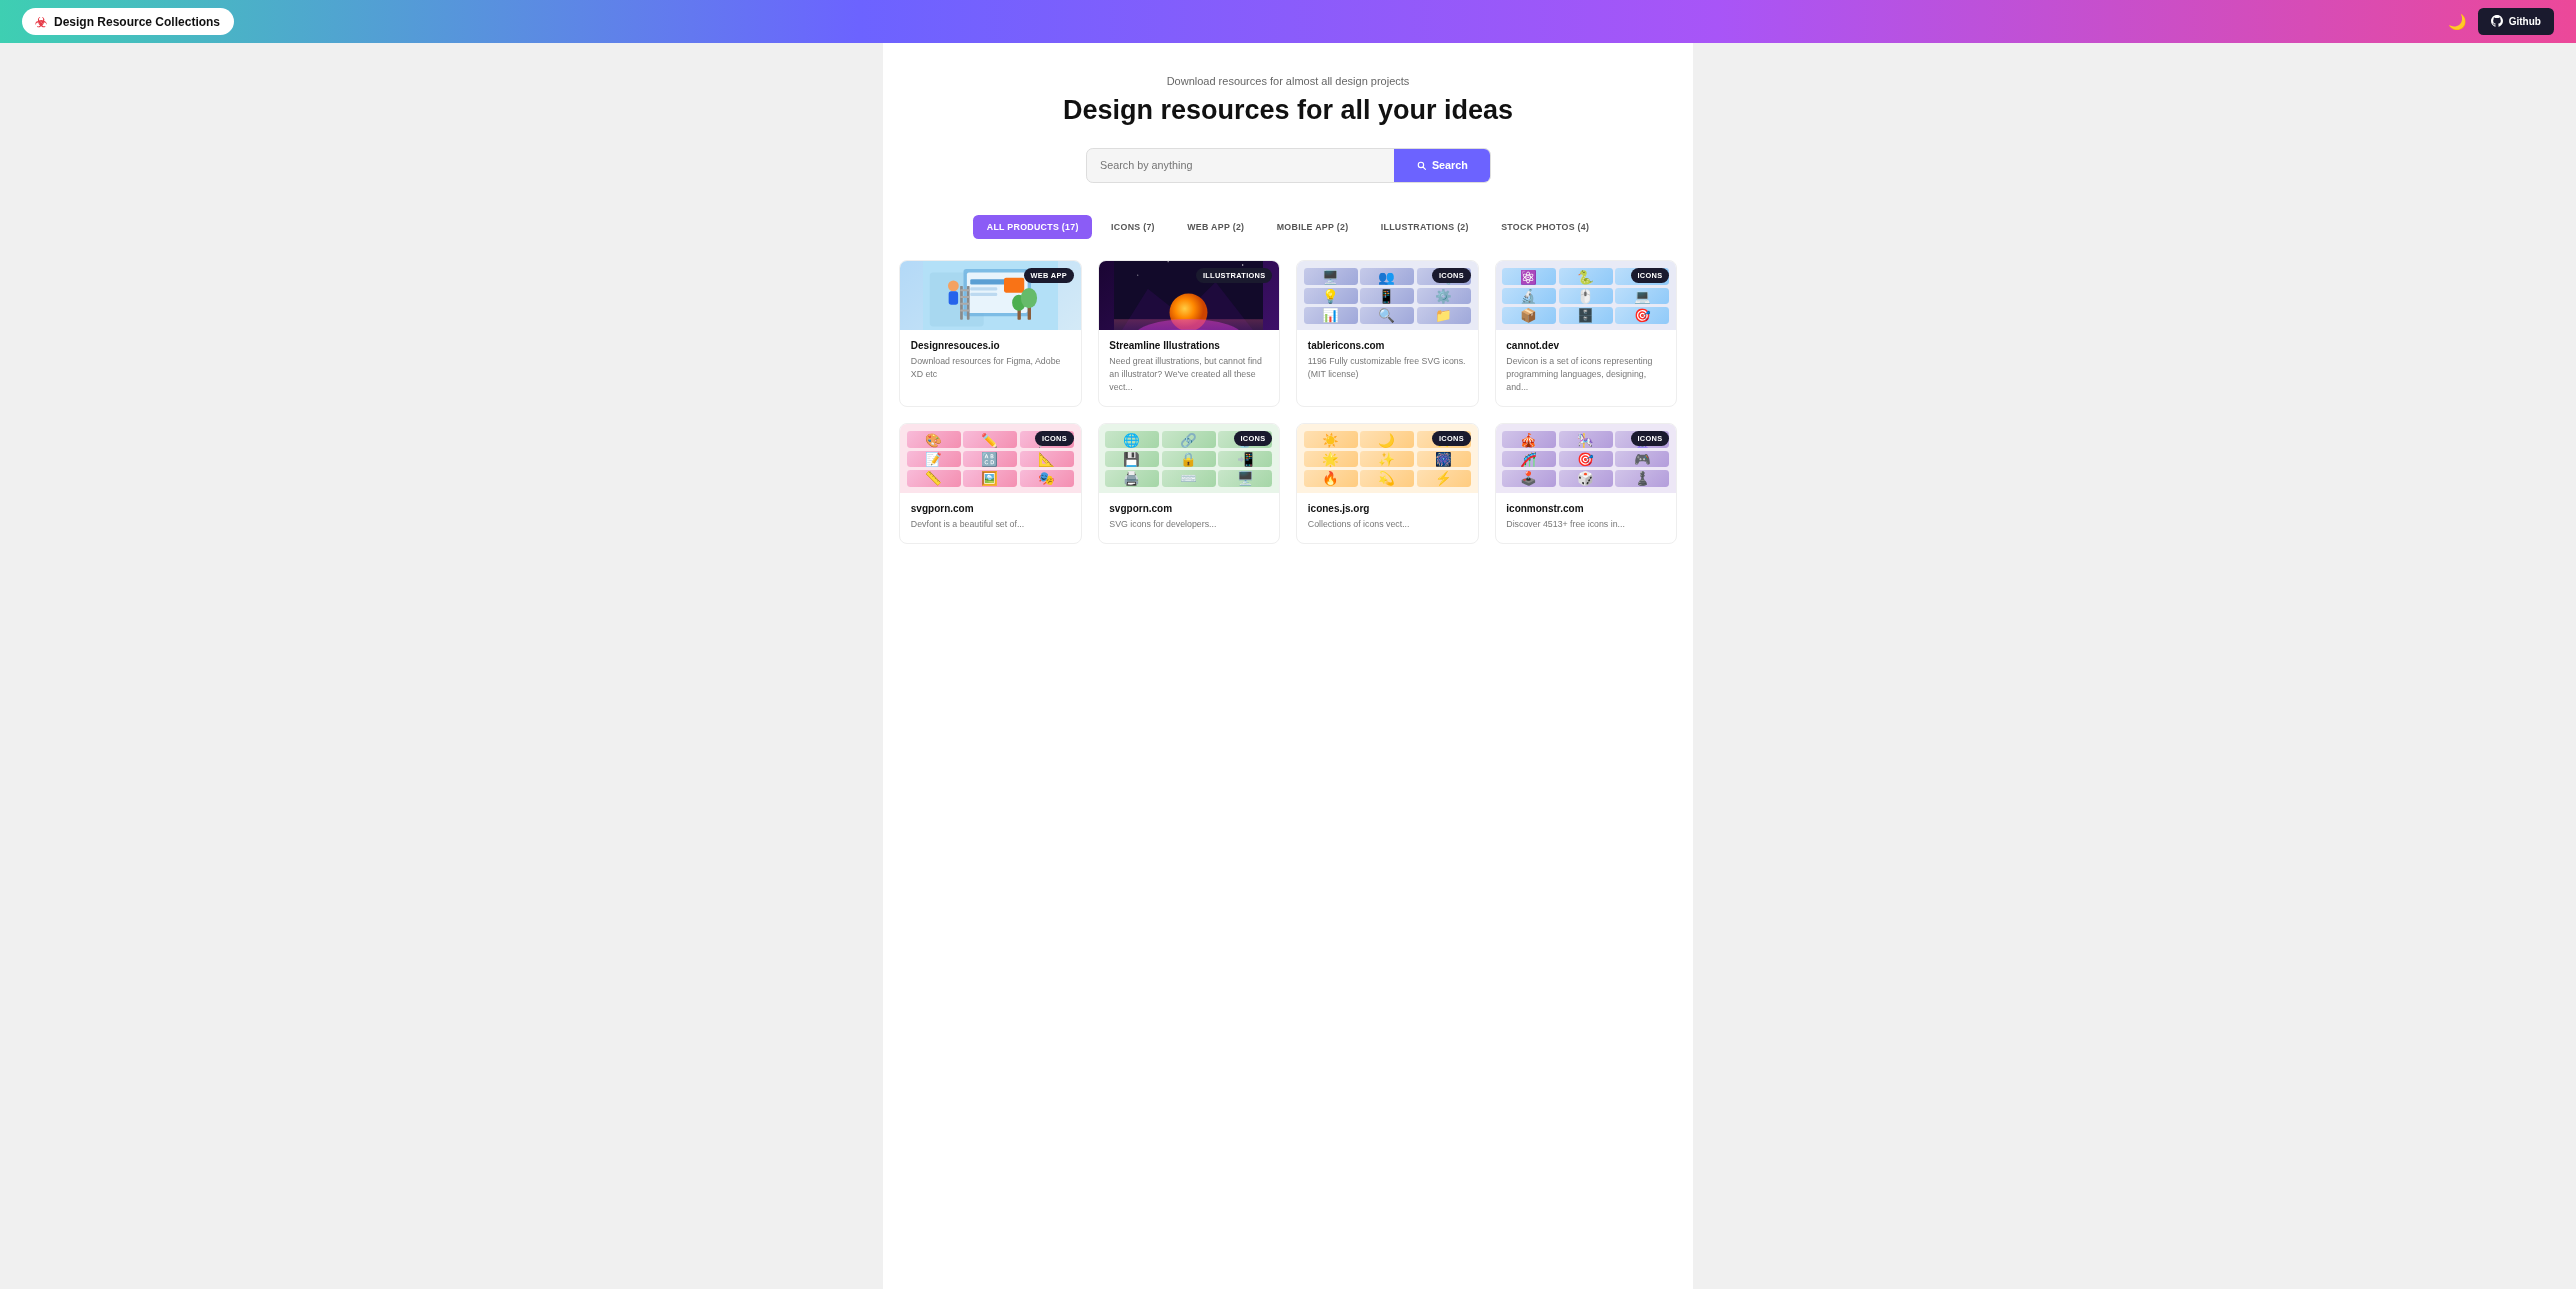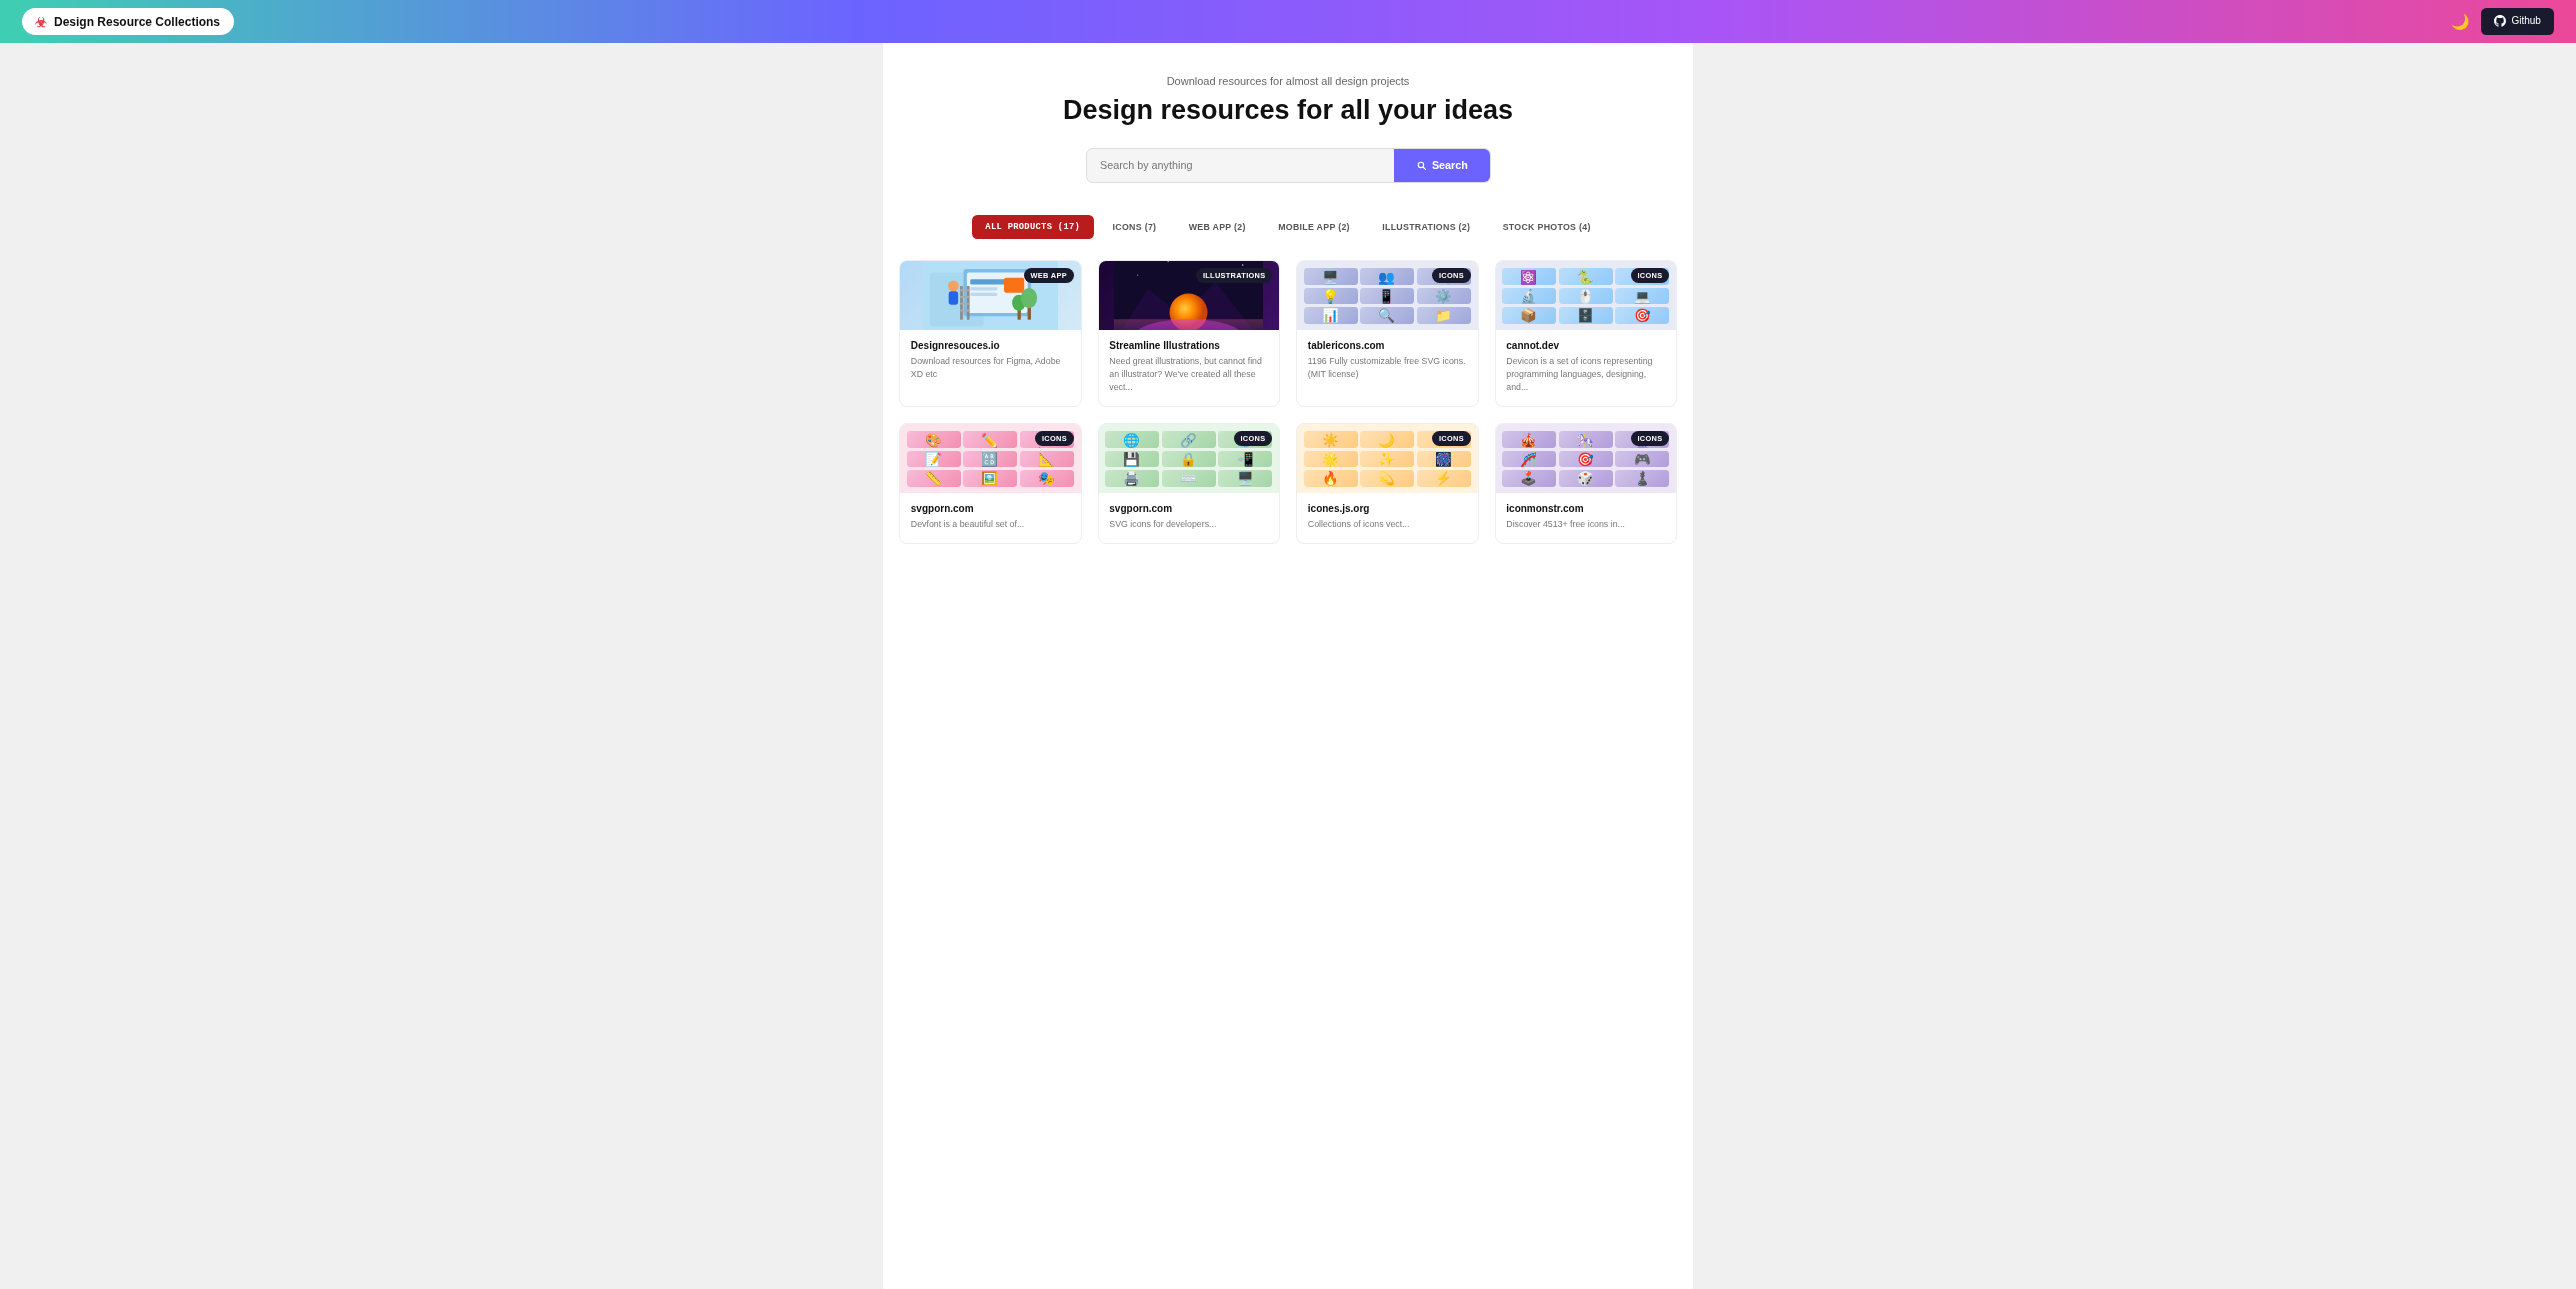--- a/index.html
+++ b/index.html
@@ -50,24 +50,24 @@
       display: flex;
       align-items: center;
     }
     .github-btn {
       background: #1a1a2e;
       color: white;
       border: none;
       border-radius: 5.4px;
       padding: 6.8px 13.5px;
       font-size: 10px;
-      font-weight: 400;
+      font-weight: 700;
       cursor: pointer;
       display: flex;
-      align-items: flex-start;
+      align-items: center;
       gap: 5.4px;
     }
 
     
     .main {
       max-width: 810px;
       margin: 0 auto;
       padding: 32px 16px;
       background: white;
       min-height: calc(100vh - 43px);
@@ -136,23 +136,22 @@
       border: none;
       font-size: 8.8px;
       font-weight: 600;
       cursor: pointer;
       background: transparent;
       color: #555;
       text-transform: uppercase;
       letter-spacing: 0.3px;
     }
     .filter-tab.active {
-      background: #b91c1c;
+      background: #8b5cf6;
       color: white;
-      font-family: Liberation Mono, monospace;
     }
 
     
     .cards-grid {
       display: grid;
       grid-template-columns: repeat(4, 1fr);
       gap: 16px;
     }
     .card {
       background: white;

